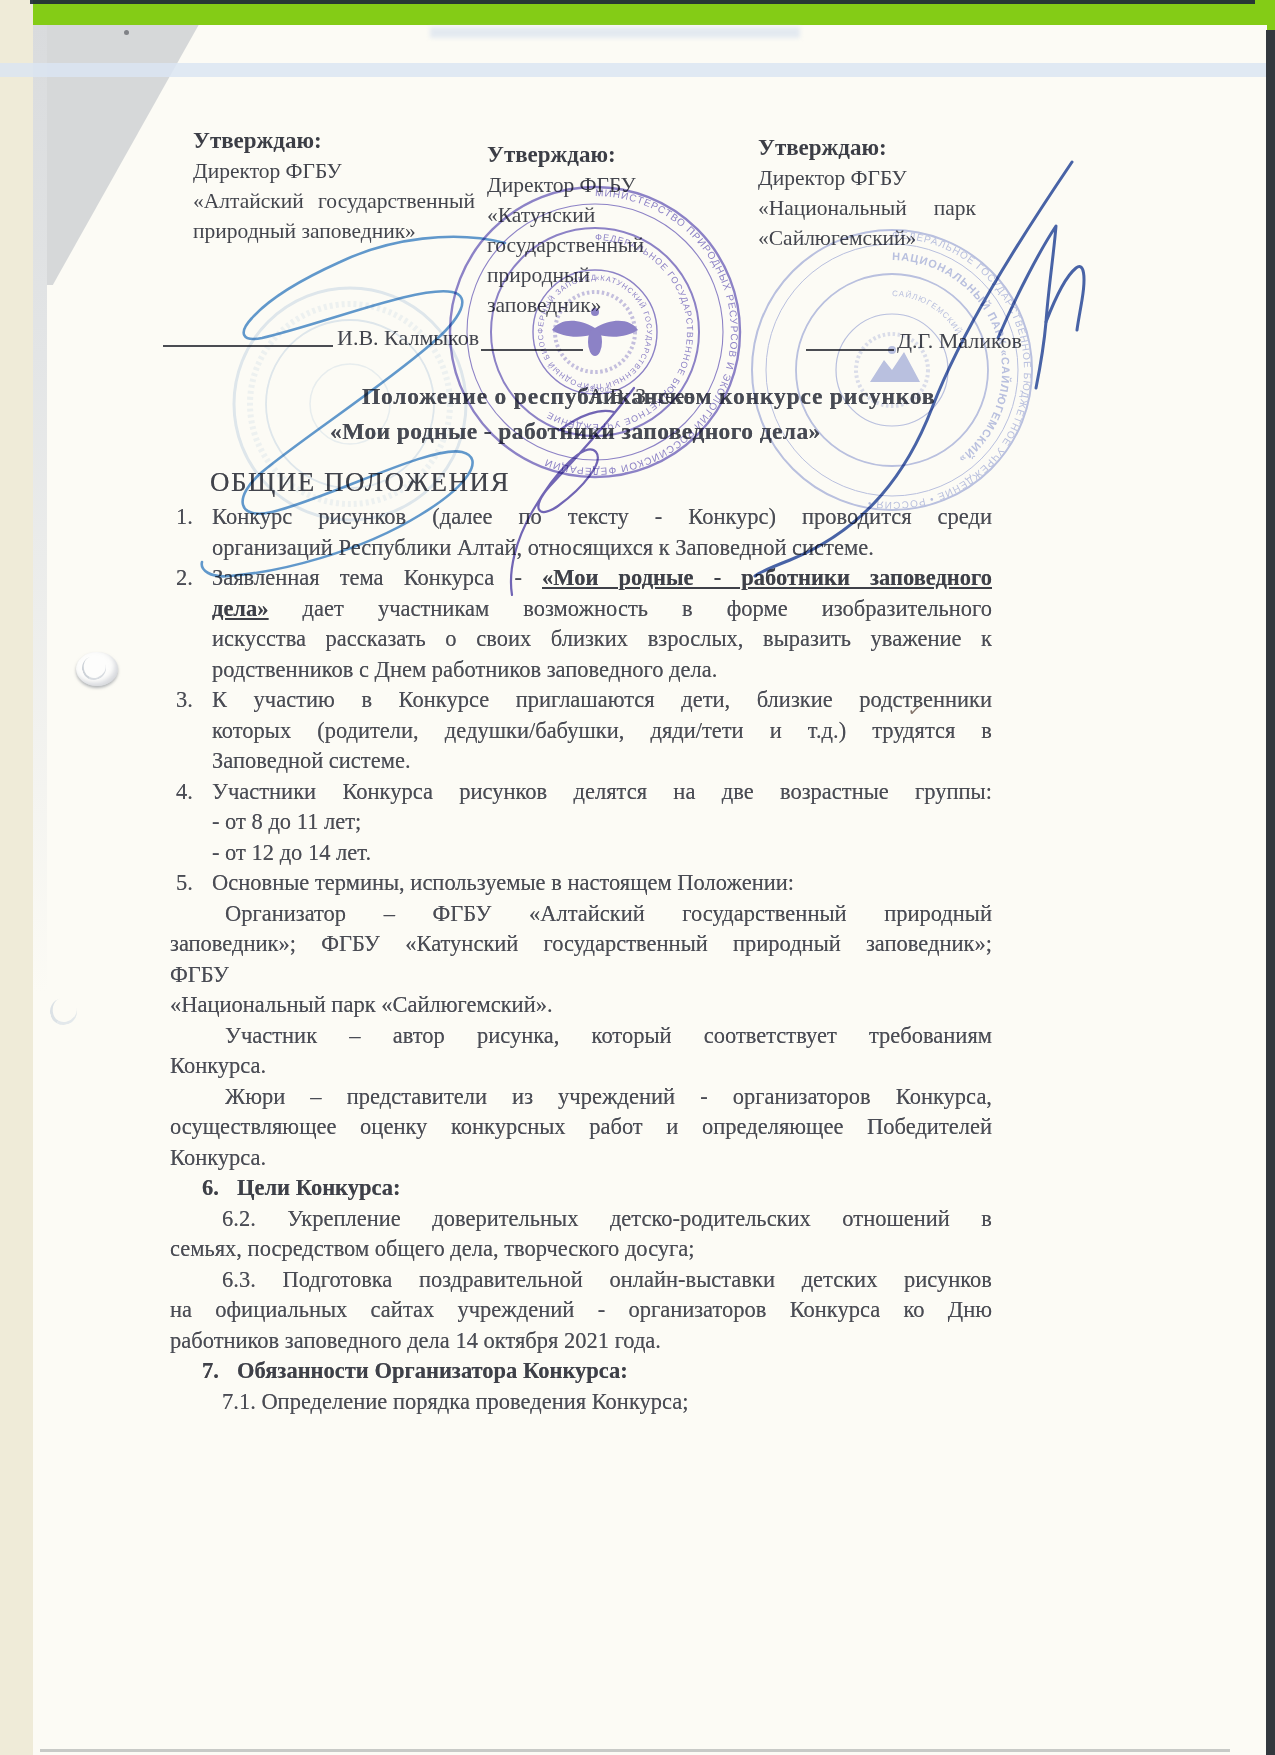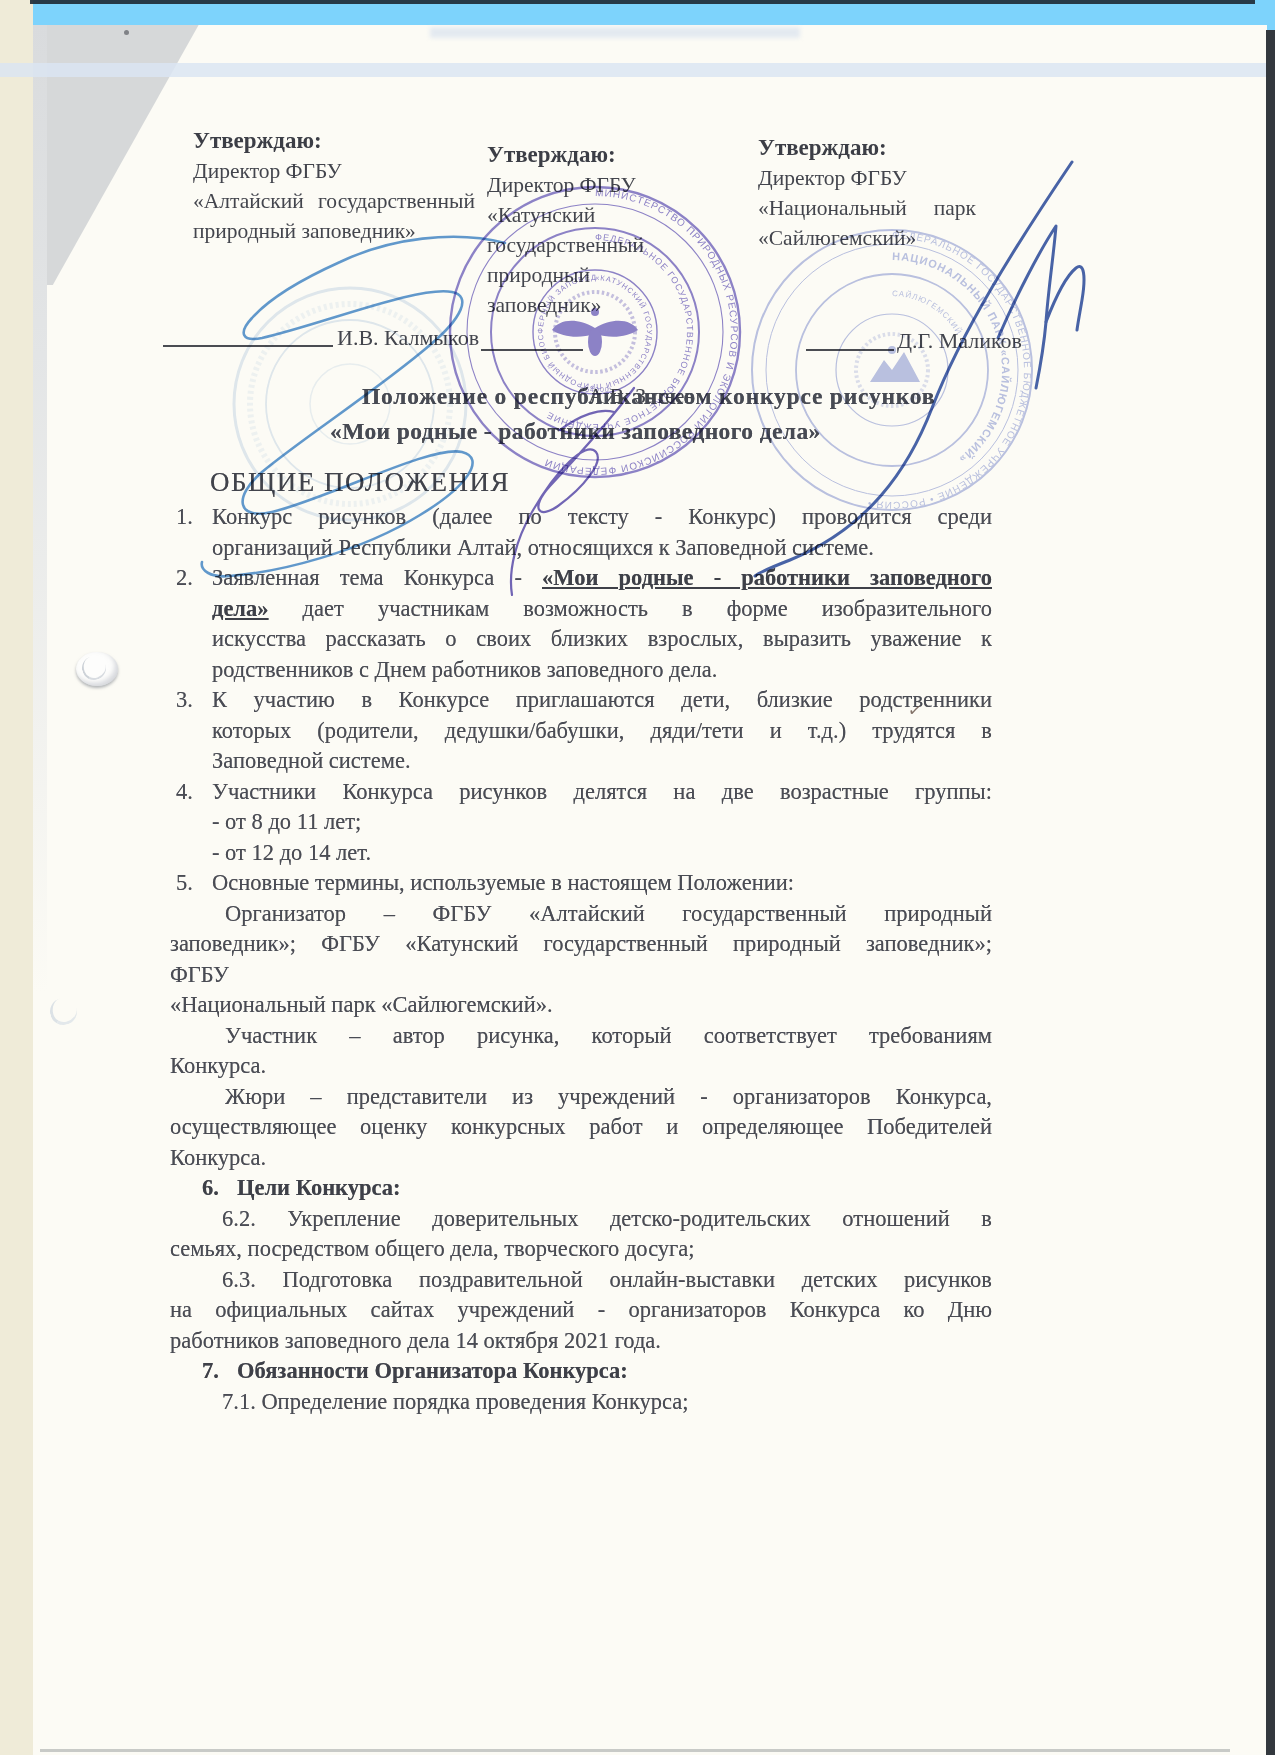--- a/index.html
+++ b/index.html
@@ -1,17 +1,17 @@
 <!DOCTYPE html>
 <html><head>
 <meta charset="utf-8">
 <style>
   html,body{margin:0;padding:0;background:#e9e4d2;}
   .canvas{position:relative;width:1275px;height:1755px;overflow:hidden;
-          background:#7dd3fc;font-family:"Liberation Serif","DejaVu Serif",serif;}
+          background:#84cc16;font-family:"Liberation Serif","DejaVu Serif",serif;}
   
   .sheet{position:absolute;left:33px;top:25px;width:1234px;height:1730px;background:#fcfbf5;}
   .mat-left{position:absolute;left:0;top:0;width:33px;height:1755px;background:#efebd8;}
   
   .top-dark-line{position:absolute;left:30px;top:0;width:1225px;height:4px;background:#202b37;opacity:.92;}
   .right-dark-strip{position:absolute;left:1266px;top:30px;width:9px;height:1725px;background:#33383e;}
   .bottom-faint-line{position:absolute;left:40px;top:1749px;width:1190px;height:3px;background:#8a8d90;opacity:.45;}
   .blue-band{position:absolute;left:0;top:63px;width:1275px;height:14px;background:#dbe5f2;opacity:.85;}
   .blue-smudge{position:absolute;left:430px;top:27px;width:370px;height:11px;background:#ccd9ec;opacity:.5;filter:blur(2px);}
   .corner-fold{position:absolute;left:33px;top:25px;width:180px;height:260px;background:#d6d8d9;

